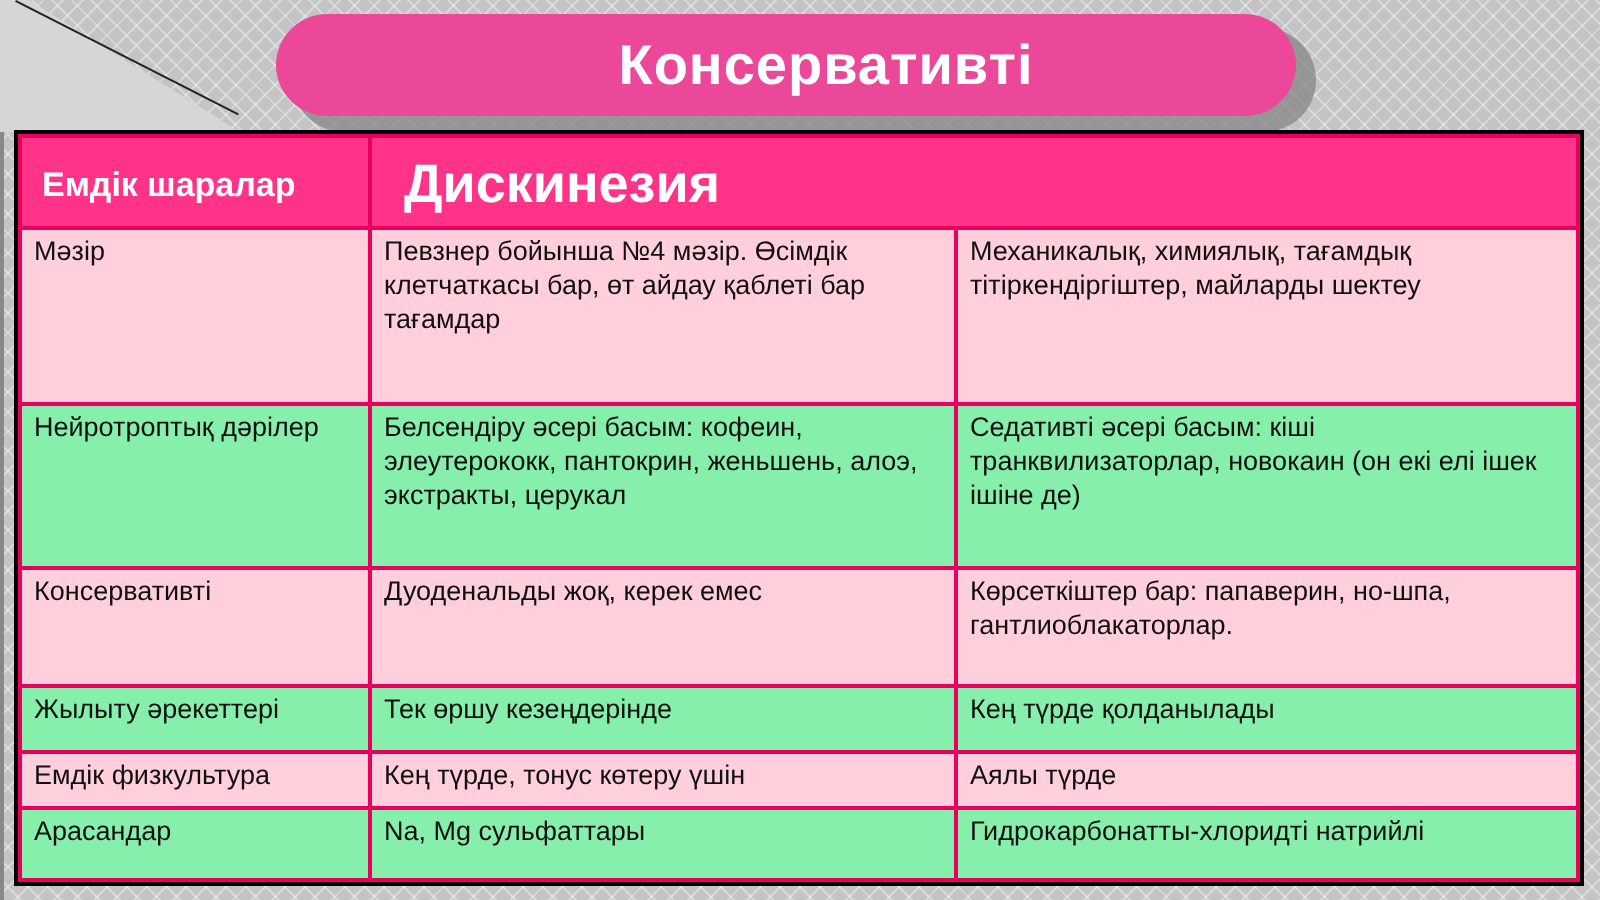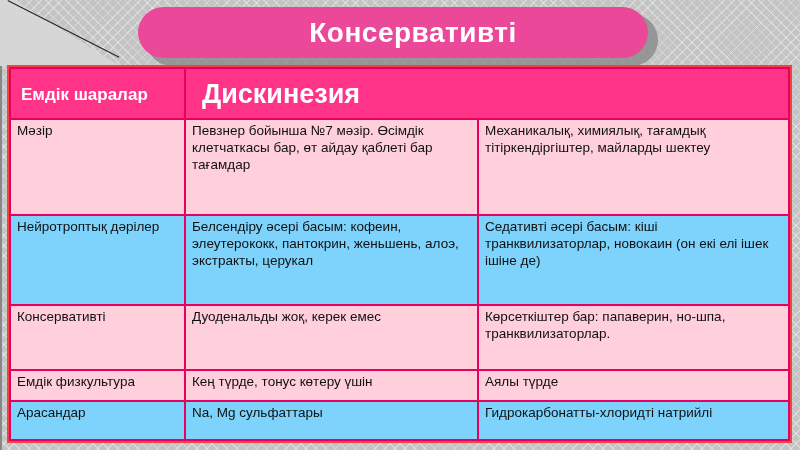--- a/index.html
+++ b/index.html
@@ -26,34 +26,34 @@
     background: #8a8a8a; border-radius: 26px; opacity: 0.8;
   }
   .title-pill {
     position: absolute; left: 138px; top: 7px; width: 510px; height: 51px;
     background: #ec4899; border-radius: 26px;
     display: flex; align-items: center; justify-content: center;
   }
   .title-text { color: #fff; font-size: 28px; font-weight: bold; letter-spacing: 0.5px; padding-left: 40px; }
   .table-wrap {
     position: absolute; left: 7px; top: 65px; width: 785px; height: 378px;
-    border: 2px solid #ef4444; box-sizing: border-box; background: #ffdbe6;
+    border: 2px solid #000000; box-sizing: border-box; background: #ffdbe6;
   }
   table { border-collapse: collapse; width: 100%; height: 100%; table-layout: fixed; }
   td, th {
     border: 2px solid #e8005f; padding: 2px 6px 0 6px; vertical-align: top;
     font-size: 13.5px; line-height: 17px; color: #111; text-align: left;
   }
   th {
     background: #ff3388; color: #fff; font-weight: bold; vertical-align: middle;
   }
   th.h1 { font-size: 17px; padding-left: 10px; }
   th.h2 { font-size: 27px; padding-left: 16px; }
   tr.odd td { background: #ffcfdc; }
-  tr.even td { background: #7dd3fc; }
+  tr.even td { background: #86efac; }
   col.c1 { width: 175px; }
   col.c2 { width: 293px; }
 </style>
 </head>
 <body>
 
 <div class="left-edge"></div>
 <div class="corner-tri"></div>
 <div class="corner-line"></div>
 
@@ -69,32 +69,37 @@
         <col class="c2">
         <col>
       </colgroup>
     <tbody>
         <tr style="height:35px">
       <th class="h1">Емдік шаралар</th>
       <th class="h2" colspan="2">Дискинезия</th>
     </tr>
     <tr class="odd" style="height:66px">
       <td>Мәзір</td>
-      <td>Певзнер бойынша №7 мәзір. Өсімдік клетчаткасы бар, өт айдау қаблеті бар тағамдар</td>
+      <td>Певзнер бойынша №4 мәзір. Өсімдік клетчаткасы бар, өт айдау қаблеті бар тағамдар</td>
       <td>Механикалық, химиялық, тағамдық тітіркендіргіштер, майларды шектеу</td>
     </tr>
     <tr class="even" style="height:62px">
       <td>Нейротроптық дәрілер</td>
       <td>Белсендіру әсері басым: кофеин, элеутерококк, пантокрин, женьшень, алоэ, экстракты, церукал</td>
       <td>Седативті әсері басым: кіші транквилизаторлар, новокаин (он екі елі ішек ішіне де)</td>
     </tr>
     <tr class="odd" style="height:45px">
       <td>Консервативті</td>
       <td>Дуоденальды жоқ, керек емес</td>
-      <td>Көрсеткіштер бар: папаверин, но-шпа, транквилизаторлар.</td>
+      <td>Көрсеткіштер бар: папаверин, но-шпа, гантлиоблакаторлар.</td>
+    </tr>
+    <tr class="even" style="height:25px">
+      <td>Жылыту әрекеттері</td>
+      <td>Тек өршу кезеңдерінде</td>
+      <td>Кең түрде қолданылады</td>
     </tr>
     <tr class="odd" style="height:18px">
       <td>Емдік физкультура</td>
       <td>Кең түрде, тонус көтеру үшін</td>
       <td>Аялы түрде</td>
     </tr>
     <tr class="even" style="height:27px">
       <td>Арасандар</td>
       <td>Na, Mg сульфаттары</td>
       <td>Гидрокарбонатты-хлоридті натрийлі</td>

